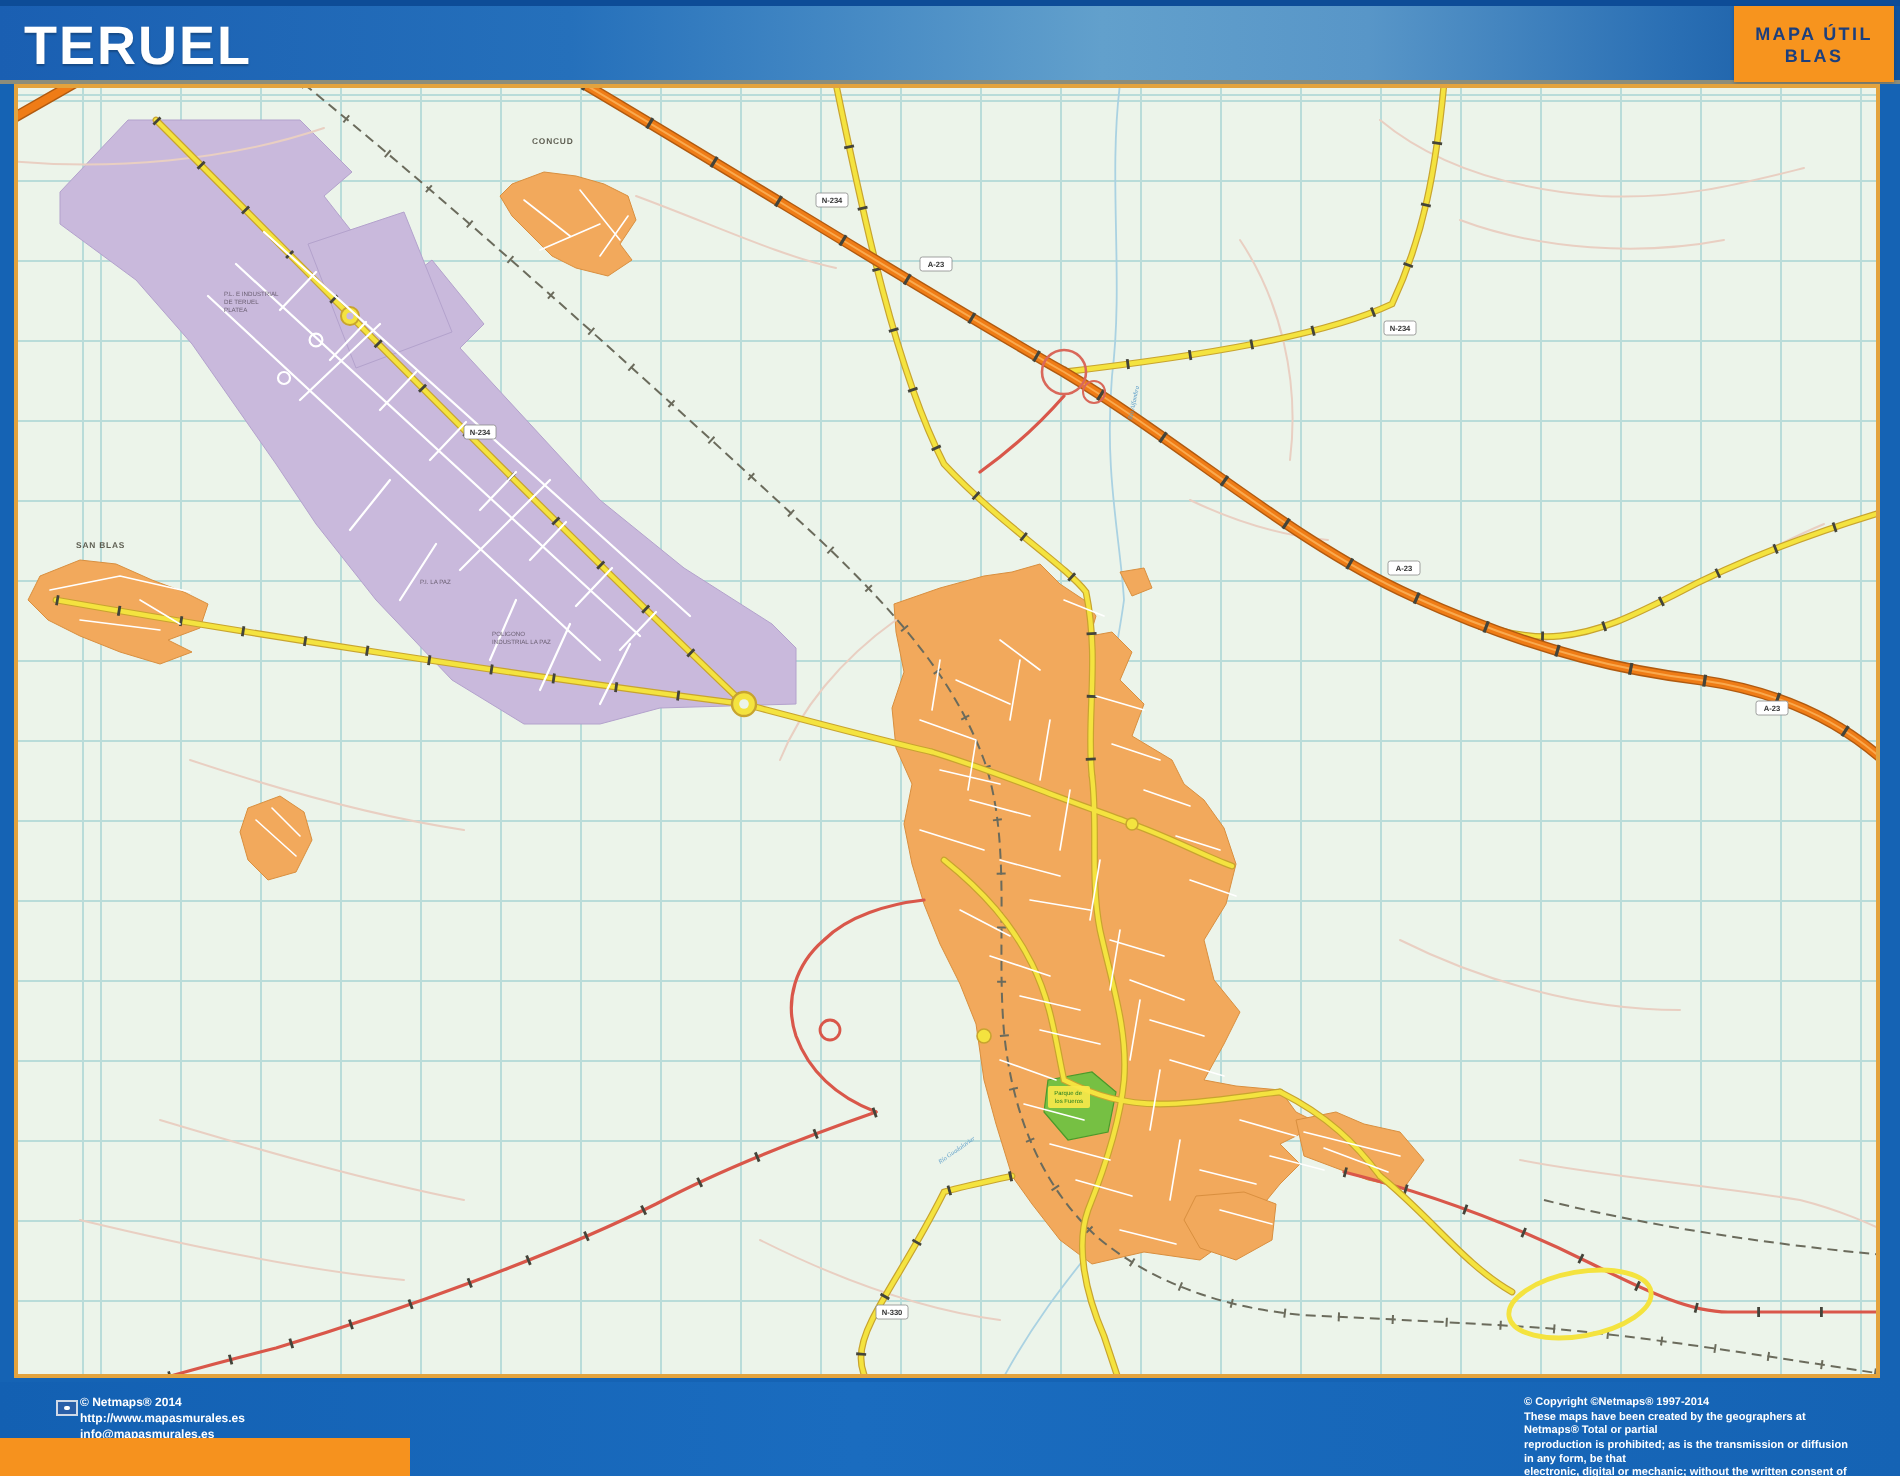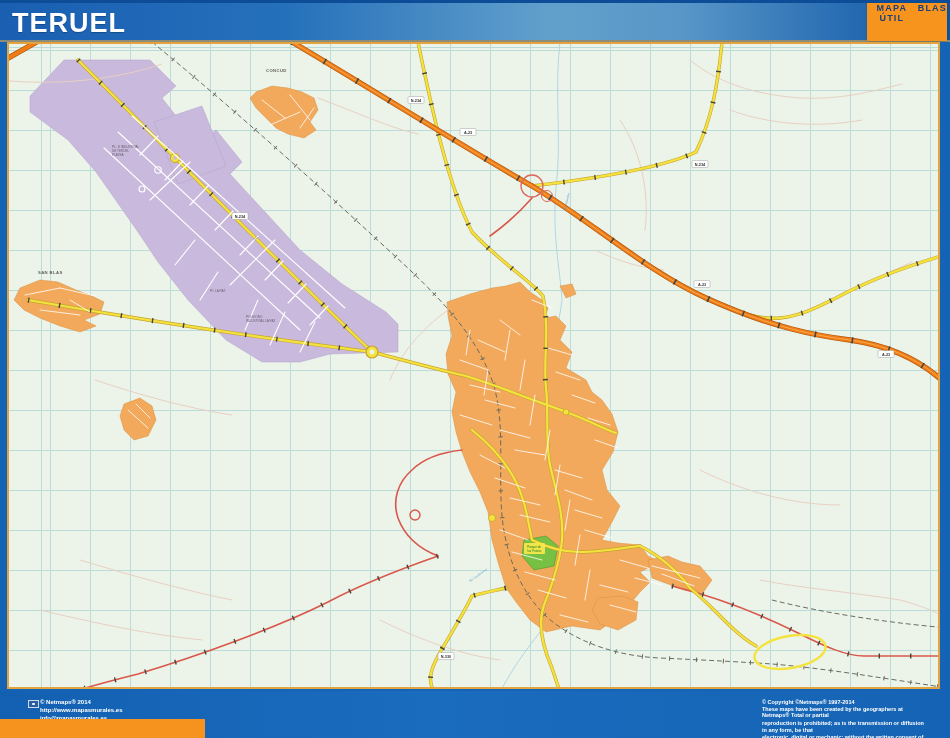--- a/index.html
+++ b/index.html
@@ -7,21 +7,21 @@
     font-family:"Liberation Sans", sans-serif;background:#1563b4;}
 
   
   .header{position:absolute;left:0;top:0;width:950px;height:42px;
     background:linear-gradient(90deg,#1a5fb2 0%,#2570bb 30%,#62a0cc 58%,#5896c8 72%,#2a6fb4 88%,#10539f 100%);
     border-top:3px solid #0d4c97;border-bottom:2px solid #8d8d7a;box-sizing:border-box;}
   .header-title{position:absolute;left:12px;top:5px;color:#ffffff;font-size:27px;font-weight:bold;
     letter-spacing:1px;text-shadow:0 1px 1px rgba(0,0,0,.25);}
   .badge{position:absolute;right:3px;top:0px;width:80px;height:38px;background:#f7941e;
     text-align:center;color:#1c3f7d;font-weight:bold;font-size:9px;letter-spacing:1.2px;
-    display:flex;flex-direction:row;justify-content:center;gap:1px;box-shadow:0 1px 2px rgba(0,0,0,.2);}
+    display:flex;flex-direction:column;justify-content:center;gap:1px;box-shadow:0 1px 2px rgba(0,0,0,.2);}
 
   
   .map-frame{position:absolute;left:0;top:42px;width:950px;height:649px;background:#1563b4;}
   .map-canvas{position:absolute;left:7px;top:0px;width:933px;height:647px;box-sizing:border-box;
     border:2px solid #e3a33e;background-color:#ecf4ea;
     background-image:
       repeating-linear-gradient(to right,#b9dcd9 0 1px,transparent 1px 40px),
       repeating-linear-gradient(to bottom,#b9dcd9 0 1px,transparent 1px 40px);
     background-position:41px 0px,0px 6px;}
   .map-canvas svg{position:absolute;left:0;top:0;width:100%;height:100%;}

